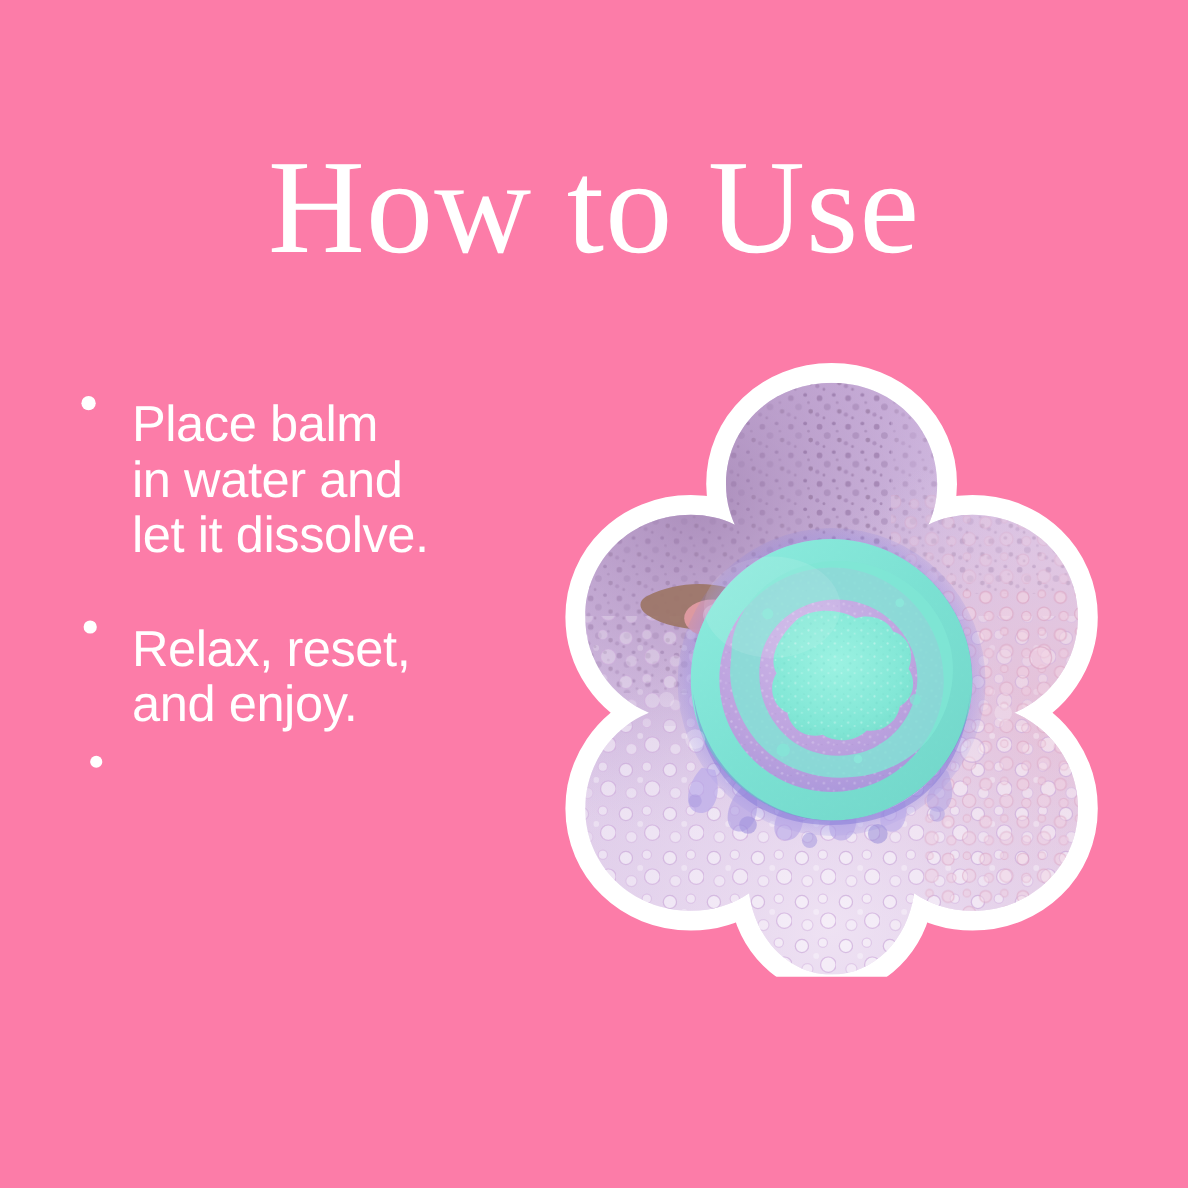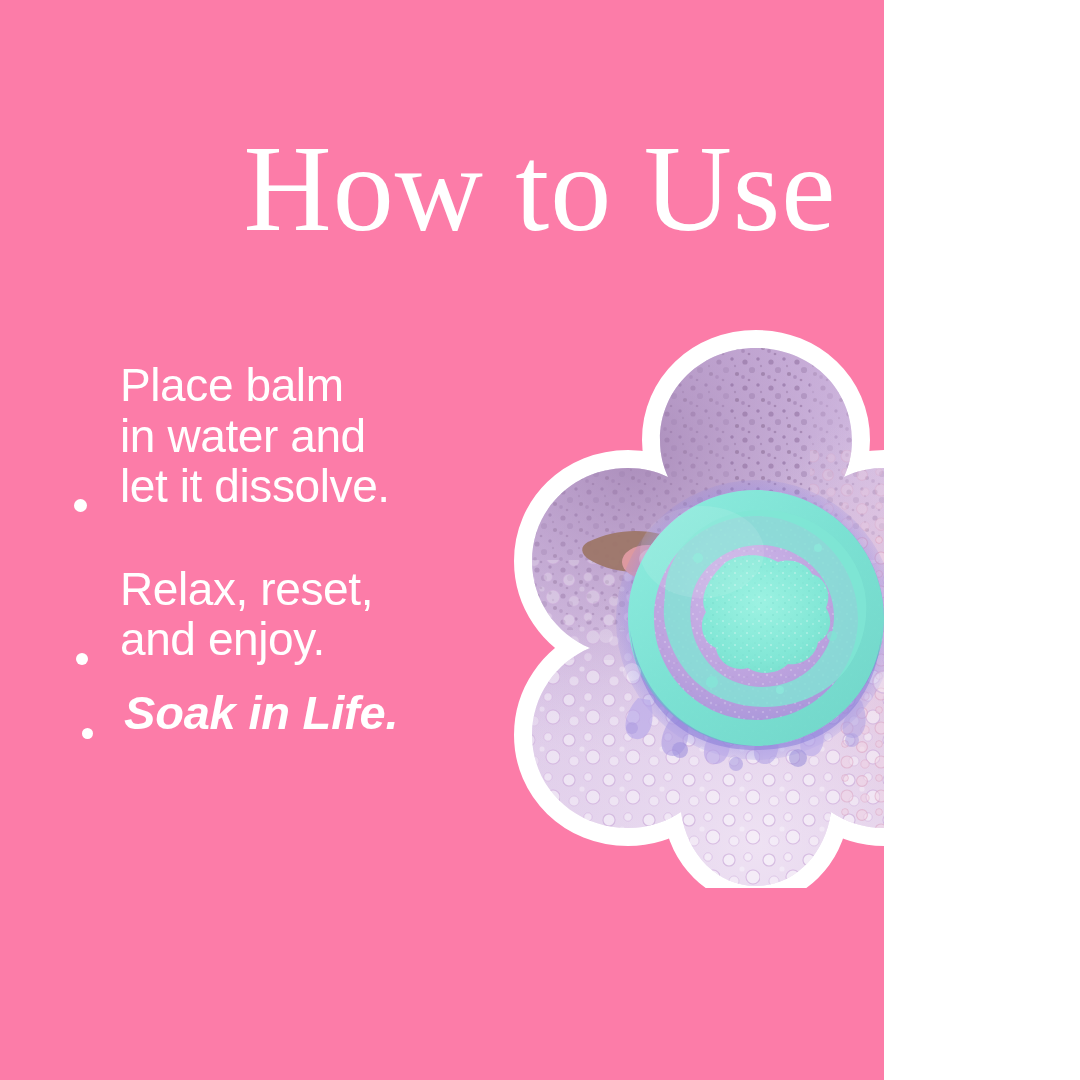--- a/index.html
+++ b/index.html
@@ -8,21 +8,21 @@
   }
   body {
     width: 1080px;
     height: 1080px;
     overflow: hidden;
     font-family: "Liberation Sans", sans-serif;
   }
 
   #poster {
     position: relative;
-    width: 884px;
+    width: 1080px;
     height: 1080px;
     background: #FC7CA8;
     overflow: hidden;
   }
 
   
   #title {
     position: absolute;
     top: 128px;
     left: 0;
@@ -41,21 +41,21 @@
   #steps {
     position: absolute;
     left: 62px;
     top: 360px;
     width: 420px;
   }
 
   .step {
     position: relative;
     display: flex;
-    align-items: flex-end;
+    align-items: flex-start;
     color: #FFFFFF;
   }
 
   .step-1 { margin-bottom: 52px; }
   .step-2 { margin-bottom: 22px; }
 
   .bullet-dot {
     flex: 0 0 auto;
     border-radius: 50%;
     background: #FFFFFF;
@@ -123,21 +123,20 @@
     </div>
 
     <div class="step step-2">
       <span class="bullet-dot"></span>
       <span class="step-text">Relax, reset,
 and enjoy.</span>
     </div>
 
     <div class="step step-3">
       <span class="bullet-dot"></span>
-      <span class="step-text">Soak in Life.</span>
     </div>
 
   </div>
 
   <div id="flower-wrap">
     <svg id="flower-svg" viewBox="0 0 552 558" xmlns="http://www.w3.org/2000/svg">
       <defs>
 
         <path id="petalPath" d="
           M 276 18

